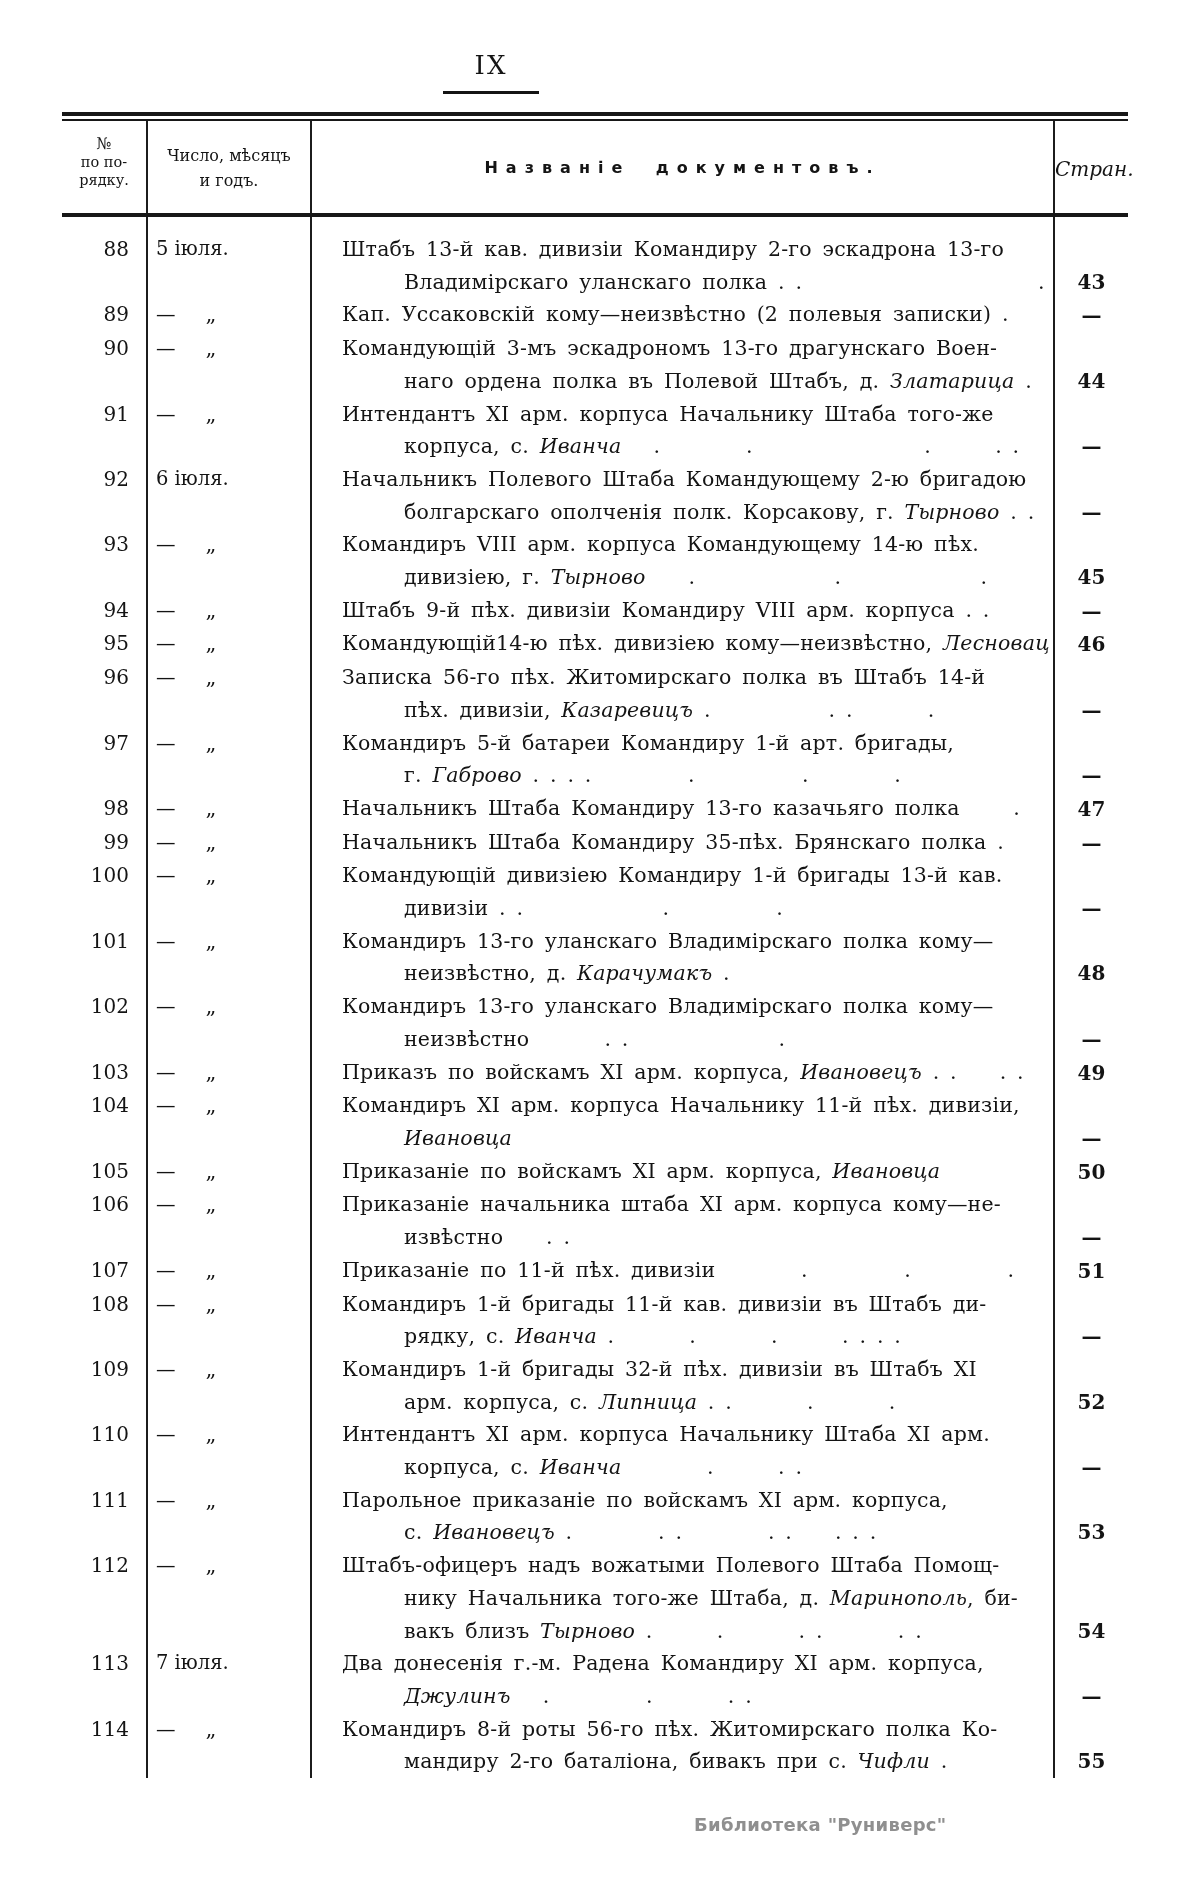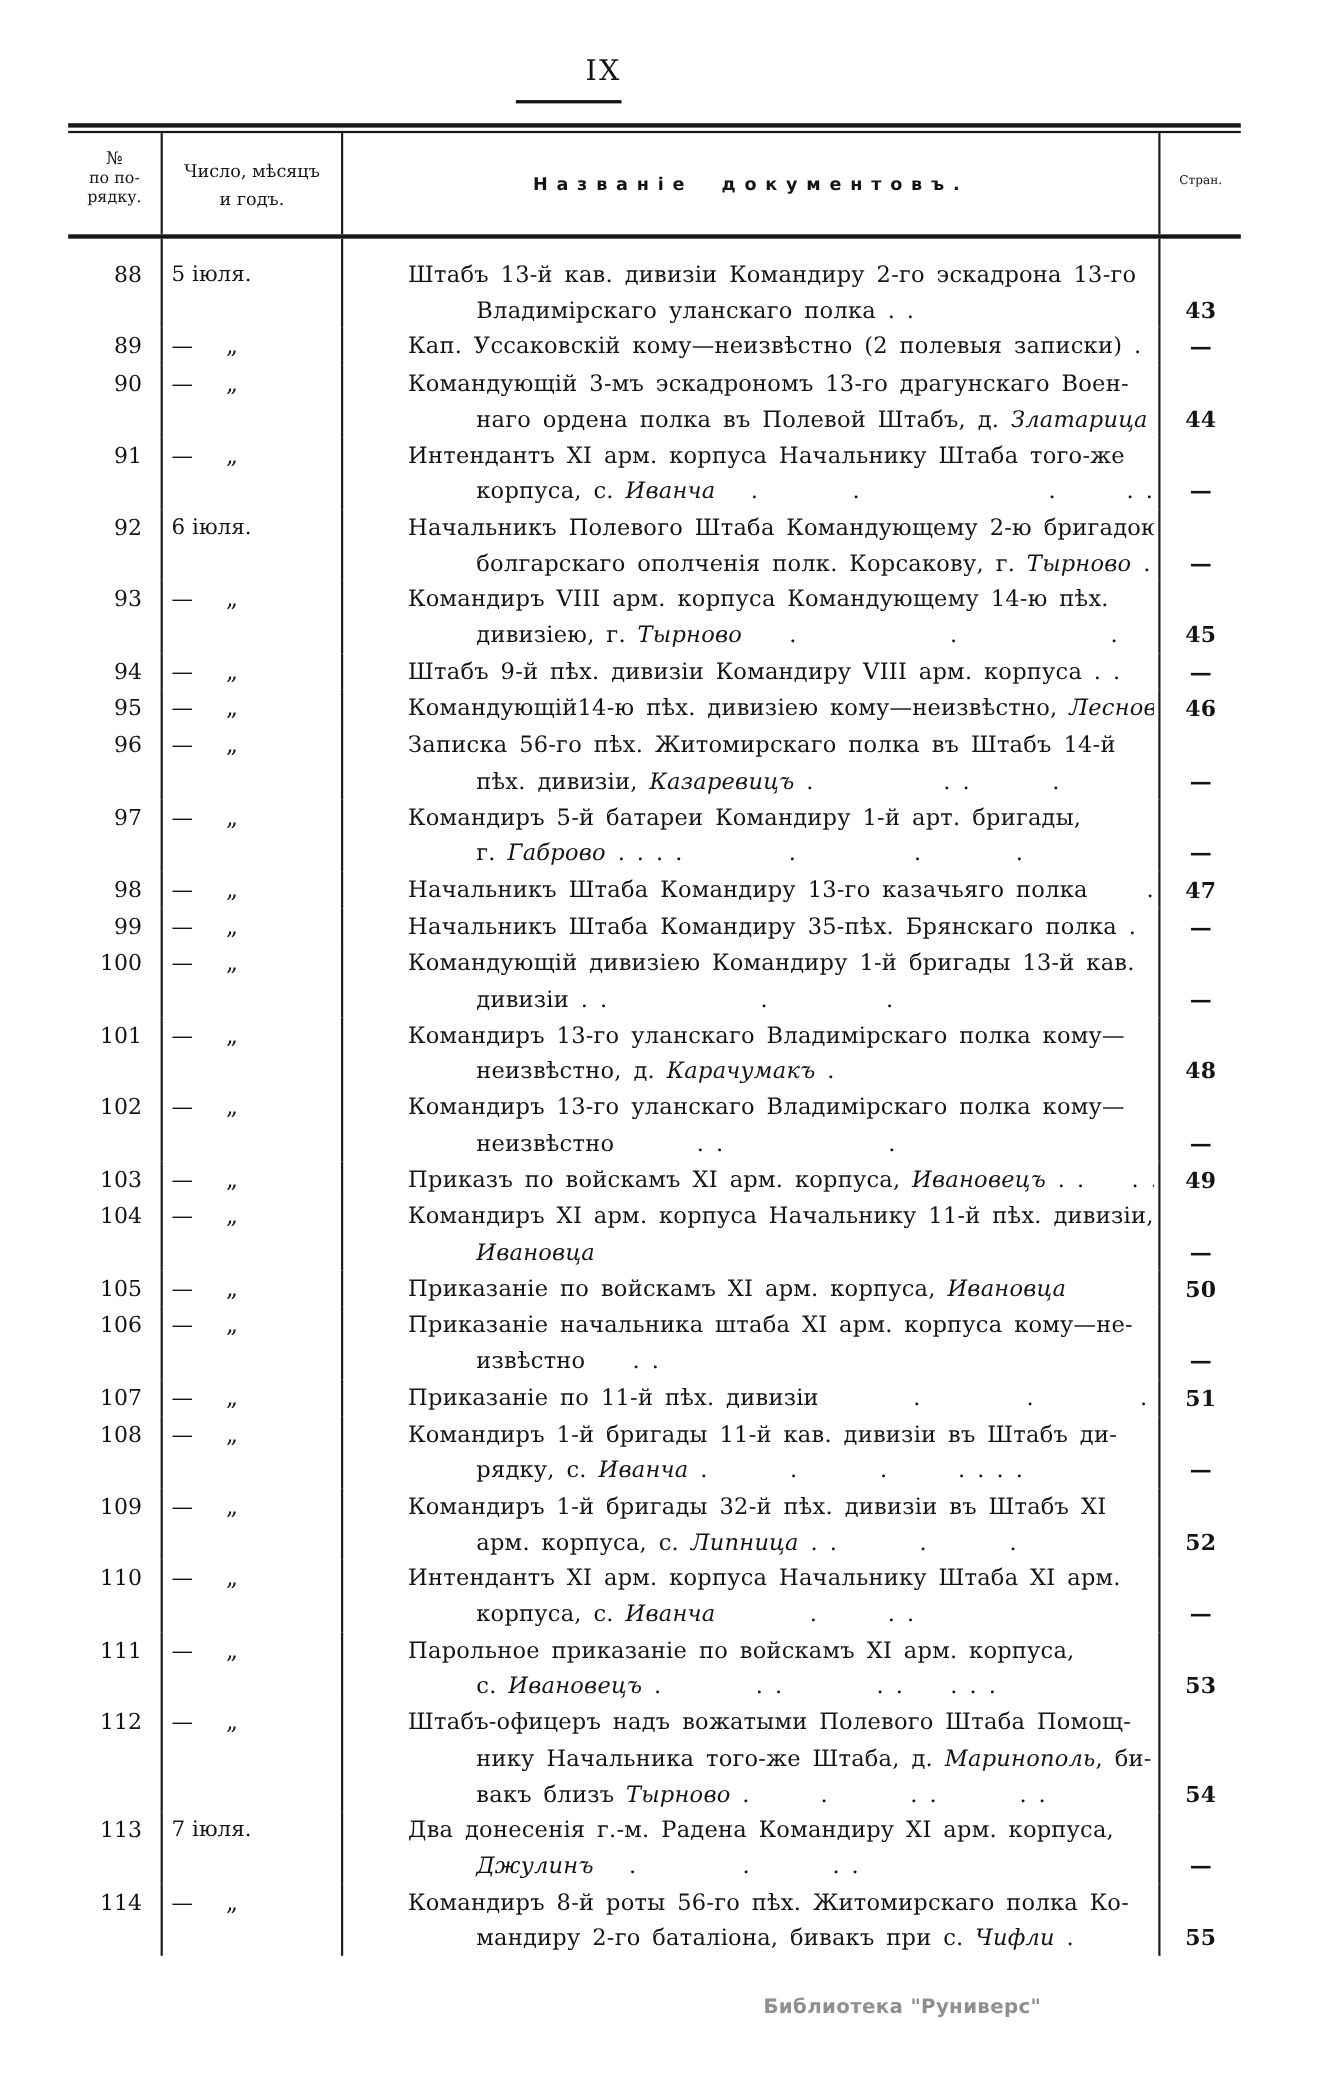--- a/index.html
+++ b/index.html
@@ -3,54 +3,54 @@
 <meta charset="utf-8">
 <style>
   html,body{margin:0;padding:0;}
   body{background:#e8e8e8;}
   .sheet{
     position:relative;width:1200px;height:1886px;background:#ffffff;
     font-family:"DejaVu Serif", serif;color:#141414;overflow:hidden;
   }
   
   .folio{
-    position:absolute;top:50px;left:469px;width:96px;text-align:right;
+    position:absolute;top:50px;left:443px;width:96px;text-align:center;
     font-size:26px;letter-spacing:2px;padding-bottom:11px;
     border-bottom:3px solid #141414;
   }
   
   .idx{position:absolute;left:62px;top:112px;width:1066px;}
   .toprule{height:3px;border-top:4px solid #171717;border-bottom:2px solid #171717;}
   .thead{
     display:grid;grid-template-columns:86px 164px 743px 73px;
     min-height:92px;border-bottom:4px solid #171717;
   }
   .thead > div{box-sizing:border-box;}
   .h1,.h2,.h3{border-right:2px solid #1c1c1c;}
   .h1{text-align:center;padding-top:13px;font-size:16px;line-height:19px;}
   .h1 .sub{font-size:14.5px;line-height:18px;text-align:center;}
   .h2{text-align:center;padding-top:22px;font-size:16px;line-height:25px;}
   .h3{display:flex;align-items:center;justify-content:center;
       font-family:"DejaVu Sans", sans-serif;font-weight:bold;
       font-size:16px;letter-spacing:8px;word-spacing:12px;}
-  .h4{text-align:center;padding-top:36px;font-size:11px;}
+  .h4{text-align:center;padding-top:36px;font-size:20px;font-style:italic;}
   
   .tbody{width:1066px;}
   .row{display:grid;grid-template-columns:86px 164px 743px 73px;}
   .row > div{box-sizing:border-box;}
   .row:first-child > div{padding-top:16px;}
   .c1,.c2,.c3{border-right:2px solid #1c1c1c;}
   .c1{text-align:right;padding-right:17px;font-size:20px;line-height:32.7px;}
   .c2{padding-left:8px;font-size:19.5px;line-height:32.7px;white-space:nowrap;}
   .c2 .date-text{margin-left:0;}
   .c2 .dd{display:inline-block;}
   .c2 .dt{display:inline-block;margin-left:30px;font-size:21px;}
   .c3{padding-left:30px;padding-right:4px;font-size:20.5px;line-height:32.7px;
       word-spacing:4px;letter-spacing:0.2px;}
-  .c3 .line{white-space:pre;overflow:hidden;margin-left:29px;}
+  .c3 .line{white-space:pre;overflow:hidden;}
   .c3 .cont{padding-left:62px;}
   .it{font-style:italic;}
   .c4{display:flex;align-items:flex-end;justify-content:center;
       font-size:20px;font-weight:700;line-height:32.7px;}
   
   .wm{
     position:absolute;top:1814px;left:694px;
     font-family:"DejaVu Sans", sans-serif;font-size:18px;font-weight:600;
     color:#8f8f8f;letter-spacing:0.3px;
   }

